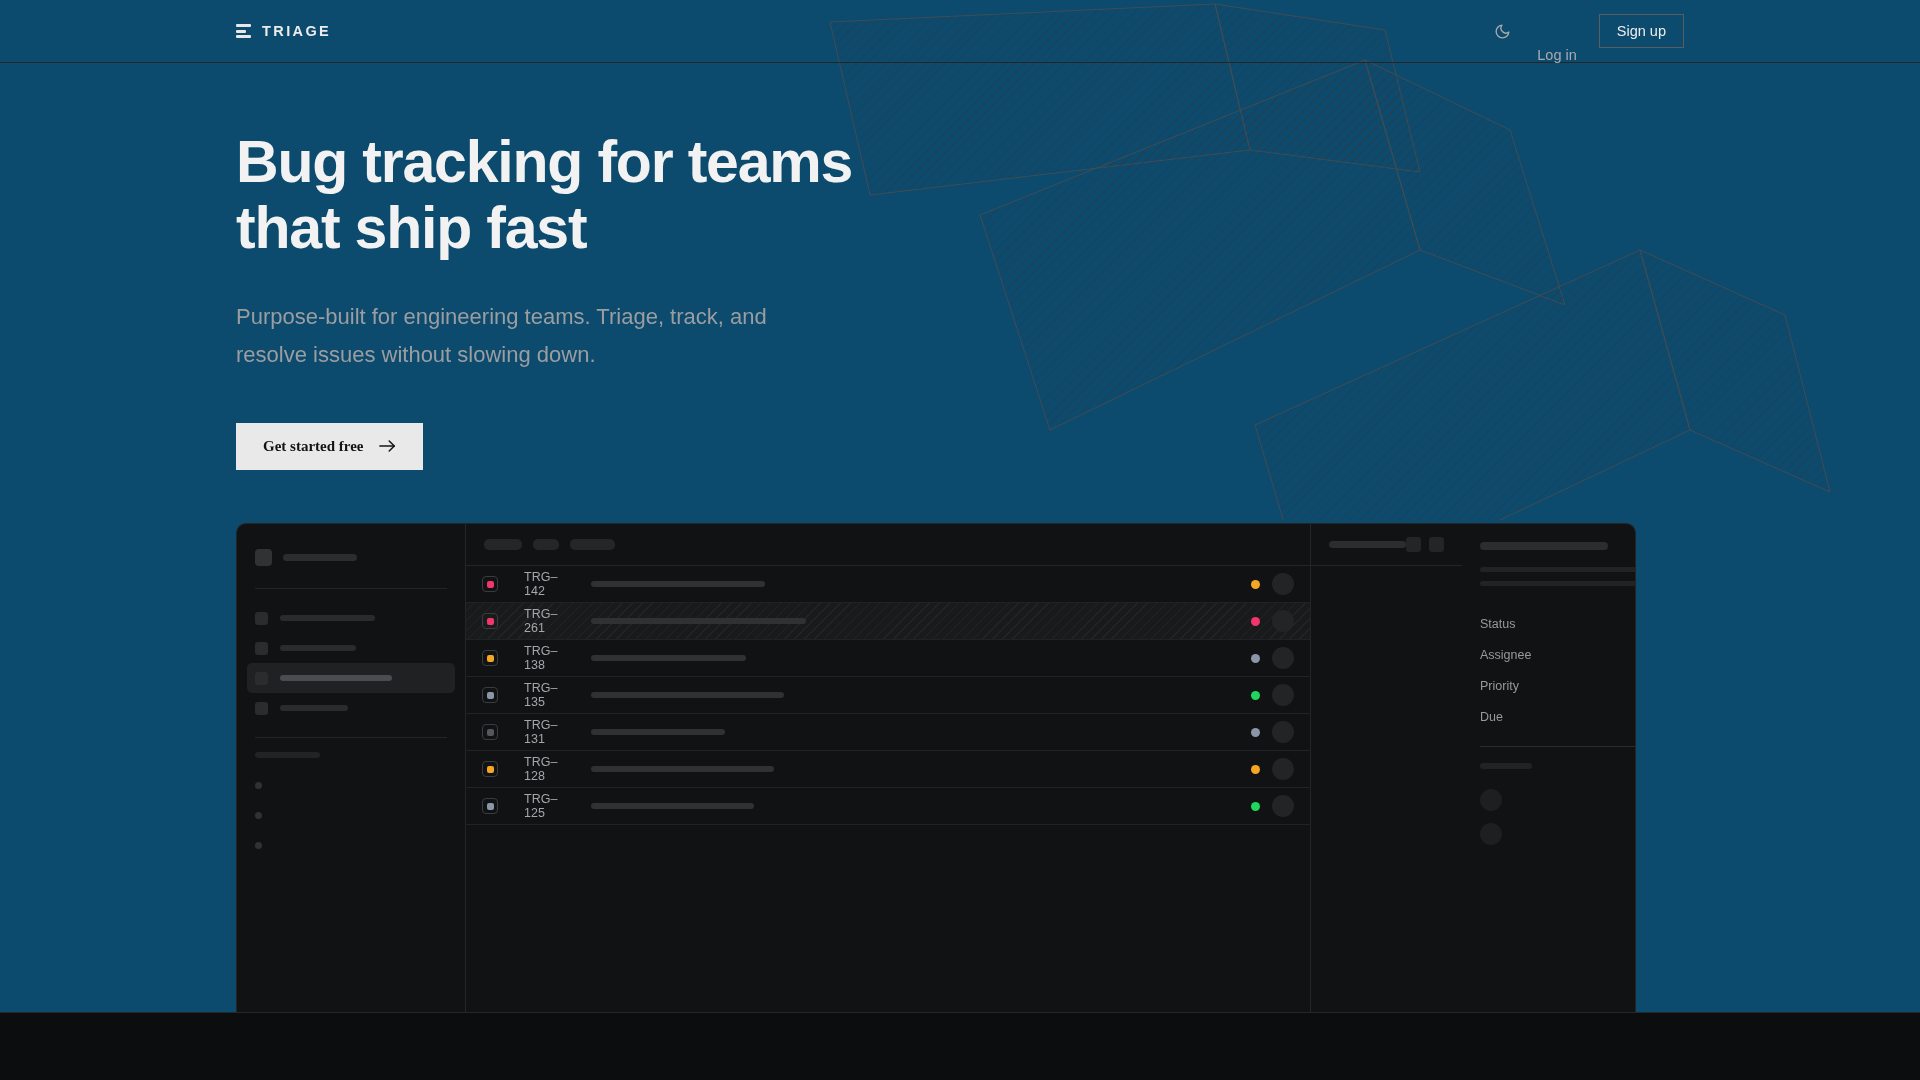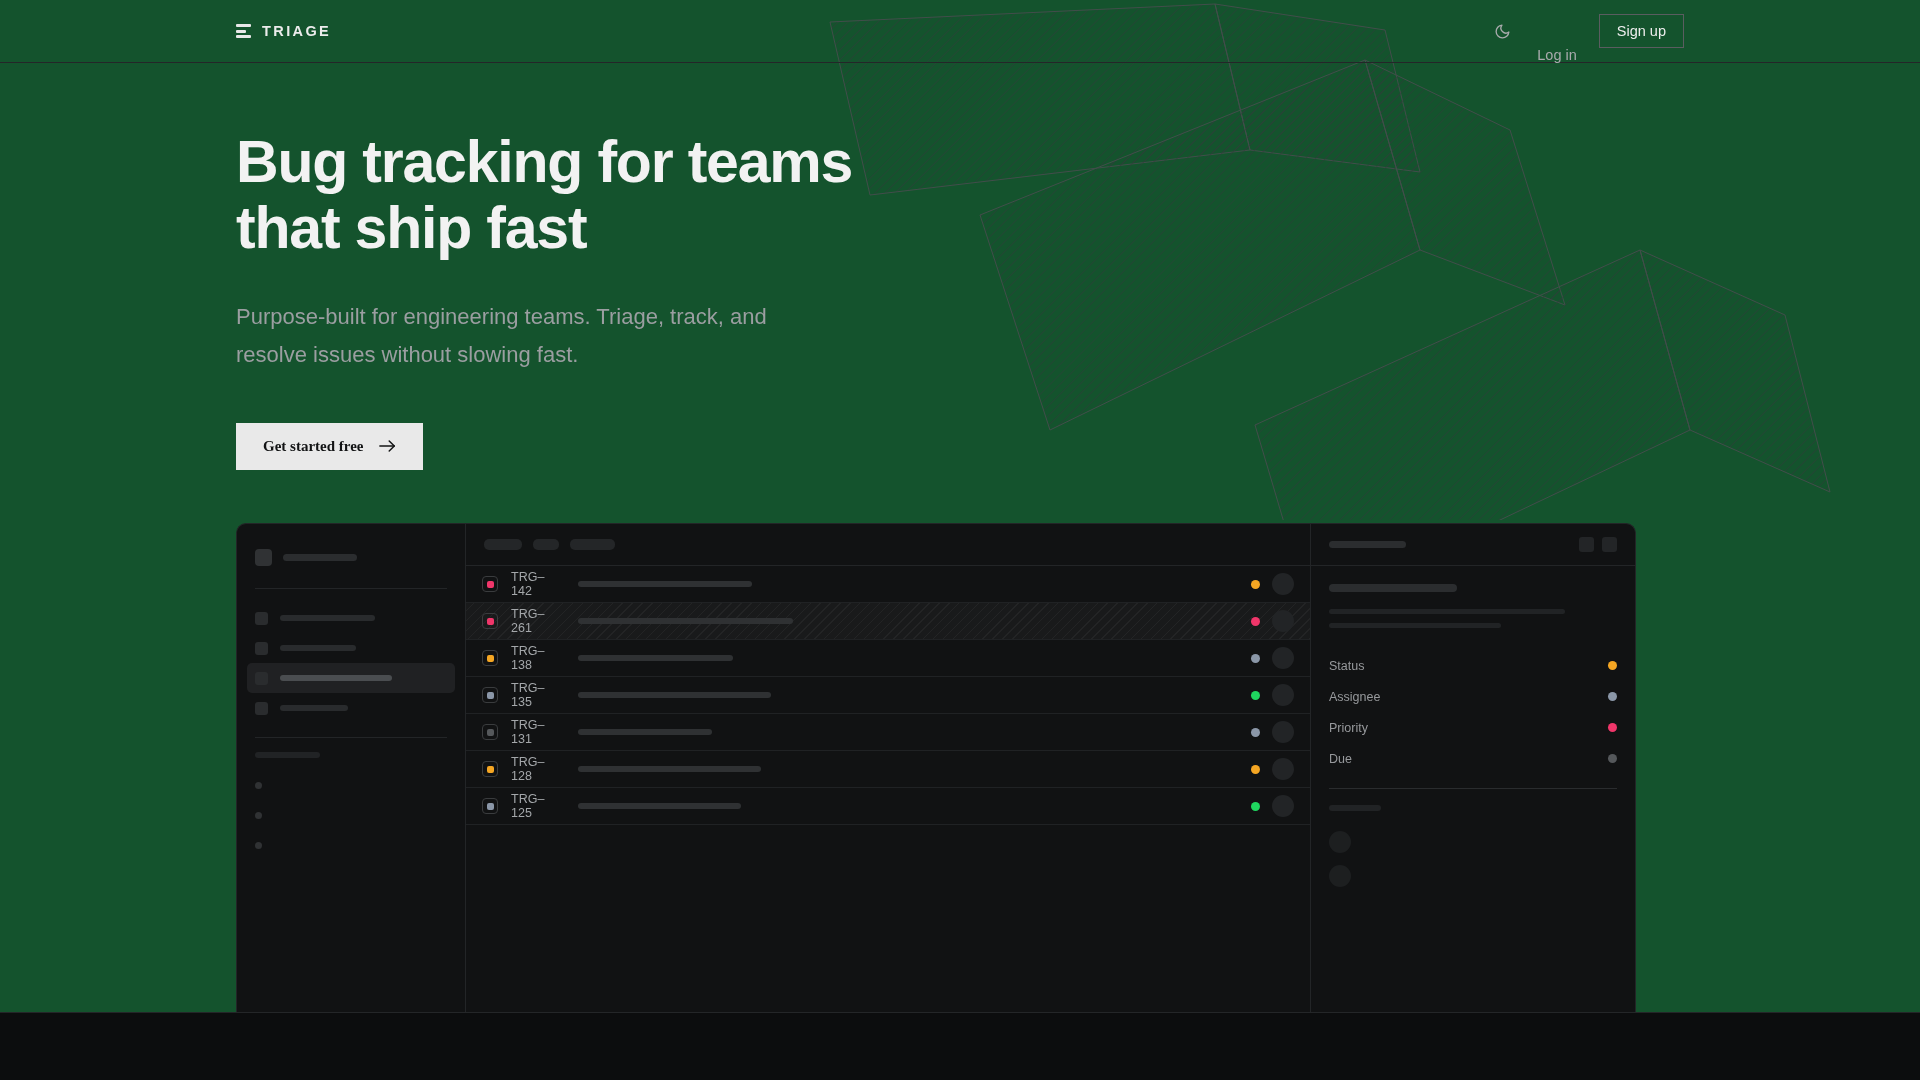--- a/index.html
+++ b/index.html
@@ -2,21 +2,21 @@
 <html><head>
 <meta charset="utf-8">
 <style>
   * { box-sizing: border-box; margin: 0; padding: 0; }
   html, body {
     width: 1920px; height: 1080px;
     background: #0c0d0e;
     font-family: "Liberation Sans", sans-serif;
     overflow: hidden;
   }
-  .page { position: relative; width: 1920px; height: 1080px; background: #14532d; }
+  .page { position: relative; width: 1920px; height: 1080px; background: #0c4a6e; }
 
   
   .decor { position: absolute; top: 0; right: 0; width: 1100px; height: 520px;
            pointer-events: none; opacity: .85; }
 
   
   .nav { position: absolute; top: 0; left: 0; width: 1920px; height: 63px;
          border-bottom: 1px solid #242628; display: flex; align-items: center;
          z-index: 5; background: transparent; }
   .nav-inner { width: 1920px; padding: 0 236px; display: flex; align-items: center; }
@@ -46,21 +46,21 @@
 
   
   .mock { position: absolute; left: 236px; top: 523px; width: 1400px; height: 489px;
           border: 1px solid #232527; border-bottom: none;
           border-radius: 10px 10px 0 0; display: flex; overflow: hidden;
           background: #111213; z-index: 2; }
   .m-side { width: 229px; border-right: 1px solid #232527; padding: 16px 18px 0;
             flex-shrink: 0; }
   .m-main { flex: 1; display: flex; flex-direction: column; min-width: 0; }
   .m-detail { width: 325px; border-left: 1px solid #232527; flex-shrink: 0;
-              display: flex; flex-direction: column; }
+              display: flex; }
 
   .sk { background: #2b2d2f; border-radius: 4px; }
   .sk-dark { background: #212325; border-radius: 4px; }
   .sq { width: 17px; height: 17px; border-radius: 4px; background: #303234; flex-shrink: 0; }
   .sq-sm { width: 13px; height: 13px; border-radius: 3px; background: #2a2c2e; flex-shrink: 0; }
 
   .side-head { display: flex; align-items: center; gap: 11px; height: 34px; }
   .side-div { height: 1px; background: #232527; margin: 14px 0; }
   .side-item { display: flex; align-items: center; gap: 12px; height: 30px;
                padding: 0 8px; margin: 0 -8px; border-radius: 5px; }
@@ -72,21 +72,21 @@
                align-items: center; gap: 11px; padding: 0 18px; }
 
   .row { height: 37px; border-bottom: 1px solid #202224; display: flex;
          align-items: center; padding: 0 16px; position: relative; }
   .row.sel { background-image: repeating-linear-gradient(-45deg,
               rgba(255,255,255,.045) 0 1px, transparent 1px 7px);
               background-color: #191a1b; }
   .row-pri { width: 16px; height: 16px; border-radius: 4px; border: 1px solid #3a3c3e;
              display: flex; align-items: center; justify-content: center; flex-shrink: 0; }
   .row-pri i { width: 7px; height: 7px; border-radius: 2px; display: block; }
-  .row-id { color: #a4a7aa; font-size: 12.5px; margin-left: 13px; width: 54px; flex-shrink: 0; }
+  .row-id { color: #a4a7aa; font-size: 12.5px; margin-left: 26px; width: 54px; flex-shrink: 0; }
   .row-title { height: 6px; border-radius: 3px; background: #2f3133; margin-left: 13px; }
   .row-right { margin-left: auto; display: flex; align-items: center; gap: 12px; }
   .row-status { width: 9px; height: 9px; border-radius: 50%; }
   .row-av { width: 22px; height: 22px; border-radius: 50%; background: #222426; }
 
   .d-head { height: 42px; border-bottom: 1px solid #232527; display: flex;
             align-items: center; padding: 0 18px; }
   .d-icons { margin-left: auto; display: flex; gap: 8px; }
   .d-icon { width: 15px; height: 15px; border-radius: 3px; background: #232527; }
   .d-body { padding: 18px; }
@@ -145,21 +145,21 @@
     </div>
   </div>
 
   <div class="hero">
     <h1>
       <span>Bug tracking for teams</span><br>
       <span>that ship fast</span>
     </h1>
     <p>
       <span>Purpose-built for engineering teams. Triage, track, and</span><br>
-      <span>resolve issues without slowing fast.</span>
+      <span>resolve issues without slowing down.</span>
     </p>
     <button class="cta">
       <span>Get started free</span>
       <svg width="17" height="14" viewBox="0 0 20 14" fill="none" stroke="#131415" stroke-width="1.7" stroke-linecap="round" stroke-linejoin="round">
         <line x1="1" y1="7" x2="18" y2="7"></line>
           <polyline points="12,1 18,7 12,13"></polyline>
       </svg>
     </button>
   </div>
 

